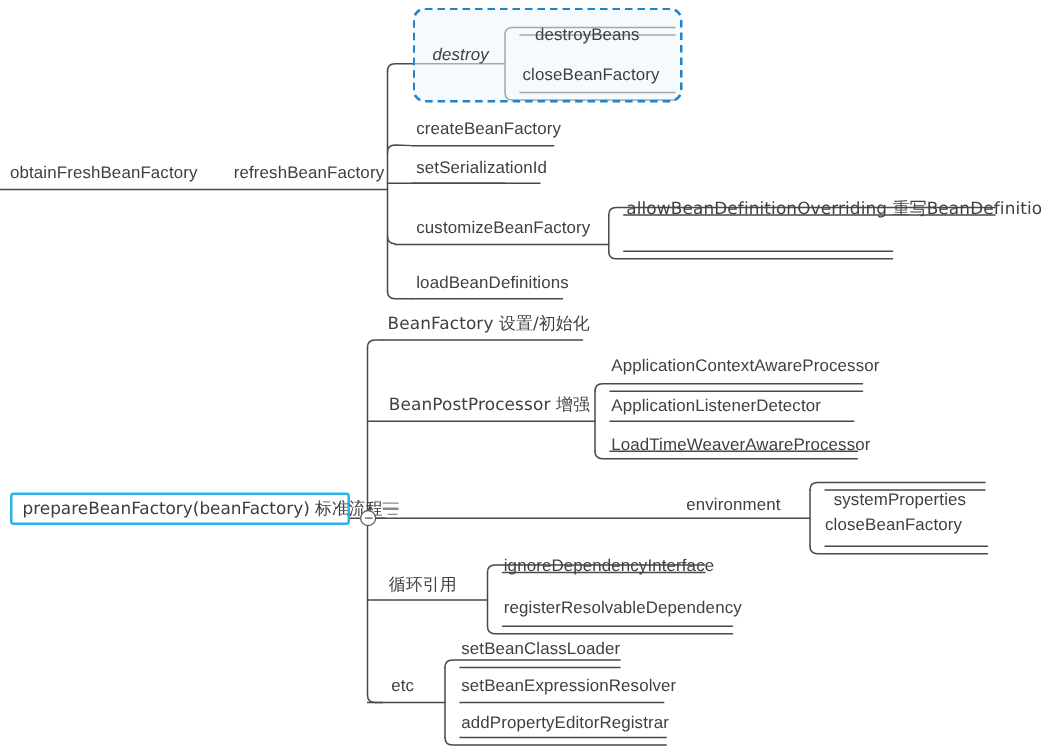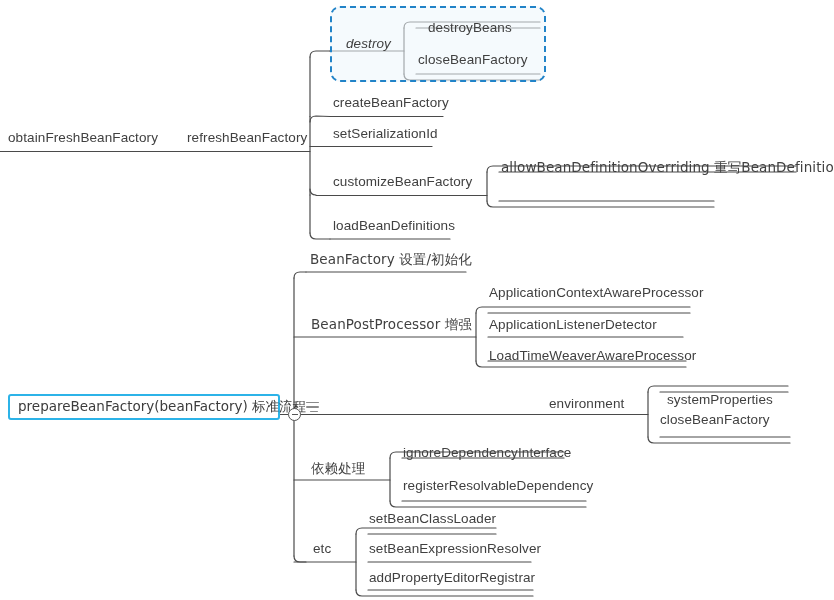--- a/index.html
+++ b/index.html
@@ -139,21 +139,21 @@
 
   <div class="node cn" style="left:310px;top:251px;">BeanFactory 设置/初始化</div>
   <div class="node" style="left:489px;top:285px;">ApplicationContextAwareProcessor</div>
   <div class="node" style="left:489px;top:317px;">ApplicationListenerDetector</div>
   <div class="node" style="left:489px;top:348px;">LoadTimeWeaverAwareProcessor</div>
 
   <div class="node" style="left:549px;top:396px;">environment</div>
   <div class="node" style="left:667px;top:392px;">systemProperties</div>
   <div class="node" style="left:660px;top:412px;">closeBeanFactory</div>
 
-  <div class="node cn" style="left:311px;top:460px;">依赖处理</div>
+  <div class="node cn" style="left:311px;top:460px;">循环引用</div>
   <div class="node" style="left:403px;top:445px;">ignoreDependencyInterface</div>
   <div class="node" style="left:403px;top:478px;">registerResolvableDependency</div>
 
   <div class="node" style="left:313px;top:541px;">etc</div>
   <div class="node" style="left:369px;top:511px;">setBeanClassLoader</div>
   <div class="node" style="left:369px;top:541px;">setBeanExpressionResolver</div>
   <div class="node" style="left:369px;top:570px;">addPropertyEditorRegistrar</div>
 
 </div>
 

